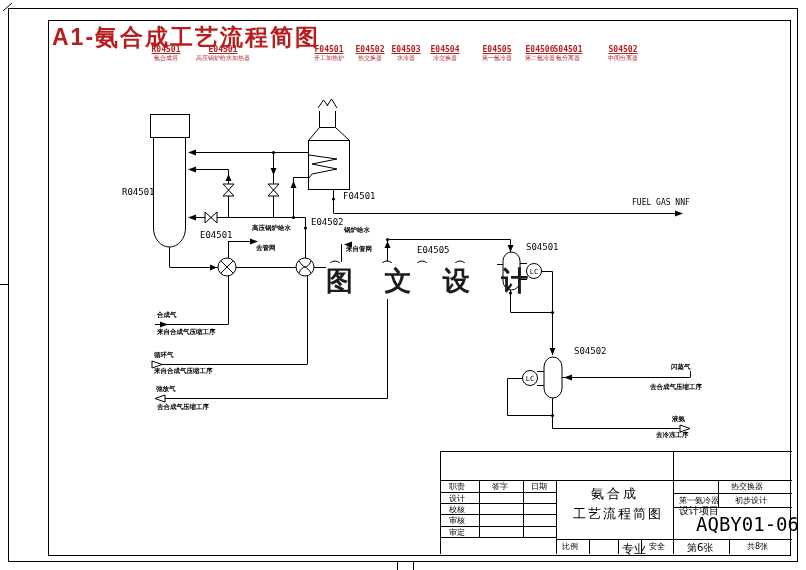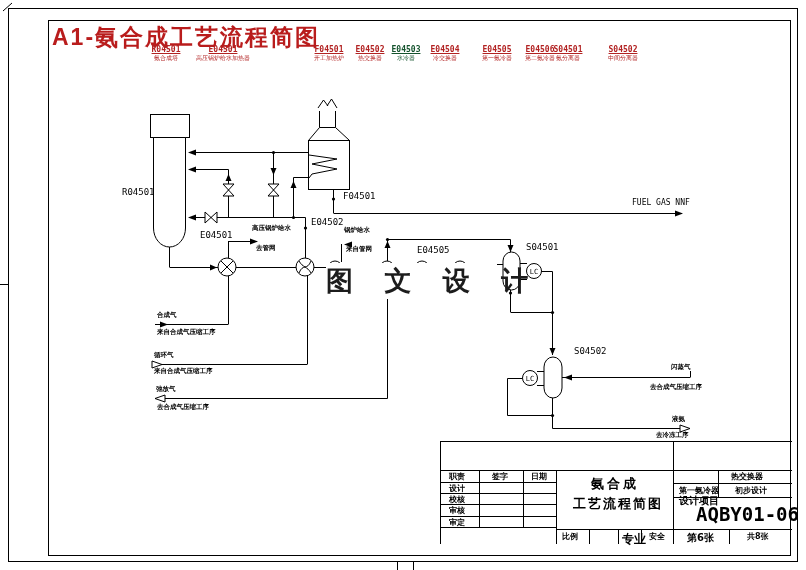--- a/index.html
+++ b/index.html
@@ -50,21 +50,21 @@
     <span class="sub">高压锅炉给水加热器</span>
   </div>
   <div class="eqtag" style="left:304px;width:50px;color:#b22222;">
     <span class="tag">F04501</span>
     <span class="sub">开工加热炉</span>
   </div>
   <div class="eqtag" style="left:345px;width:50px;color:#b22222;">
     <span class="tag">E04502</span>
     <span class="sub">热交换器</span>
   </div>
-  <div class="eqtag" style="left:381px;width:50px;color:#14532d;">
+  <div class="eqtag" style="left:381px;width:50px;color:#b91c1c;">
     <span class="tag">E04503</span>
     <span class="sub">水冷器</span>
   </div>
   <div class="eqtag" style="left:420px;width:50px;color:#b22222;">
     <span class="tag">E04504</span>
     <span class="sub">冷交换器</span>
   </div>
   <div class="eqtag" style="left:472px;width:50px;color:#b22222;">
     <span class="tag">E04505</span>
     <span class="sub">第一氨冷器</span>
@@ -222,21 +222,21 @@
   <div class="lbl slabel" style="left:157px;top:329px;font-weight:bold;">来自合成气压缩工序</div>
   <div class="lbl slabel" style="left:154px;top:352px;font-weight:bold;">循环气</div>
   <div class="lbl slabel" style="left:154px;top:368px;font-weight:bold;">来自合成气压缩工序</div>
   <div class="lbl slabel" style="left:156px;top:386px;font-weight:bold;">弛放气</div>
   <div class="lbl slabel" style="left:157px;top:404px;font-weight:bold;">去合成气压缩工序</div>
   <div class="lbl slabel" style="left:671px;top:364px;font-weight:bold;">闪蒸气</div>
   <div class="lbl slabel" style="left:650px;top:384px;font-weight:bold;">去合成气压缩工序</div>
   <div class="lbl slabel" style="left:672px;top:416px;font-weight:bold;">液氨</div>
   <div class="lbl slabel" style="left:656px;top:432px;font-weight:bold;">去冷冻工序</div>
 
-  <div style="position:absolute;left:440px;top:441px;width:351px;height:102px;border:1px solid #000;border-right:none;border-bottom:none;font-weight:bold;">
+  <div style="position:absolute;left:440px;top:451px;width:351px;height:102px;border:1px solid #000;border-right:none;border-bottom:none;">
 
     <div class="tb-line" style="left:0px;top:28px;width:351px;height:1px;"></div>
     <div class="tb-line" style="left:0px;top:40px;width:115px;height:1px;"></div>
     <div class="tb-line" style="left:0px;top:51px;width:115px;height:1px;"></div>
     <div class="tb-line" style="left:0px;top:62px;width:115px;height:1px;"></div>
     <div class="tb-line" style="left:0px;top:74px;width:115px;height:1px;"></div>
     <div class="tb-line" style="left:0px;top:85px;width:115px;height:1px;"></div>
     <div class="tb-line" style="left:232px;top:41px;width:119px;height:1px;"></div>
     <div class="tb-line" style="left:232px;top:55px;width:119px;height:1px;"></div>
     <div class="tb-line" style="left:115px;top:87px;width:236px;height:1px;"></div>

